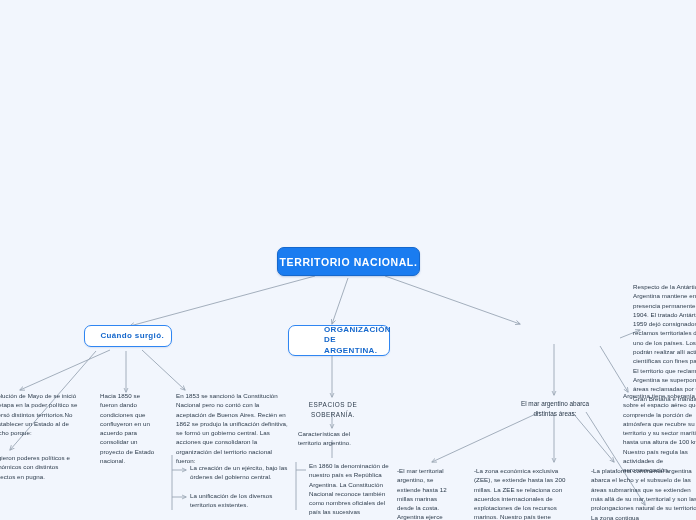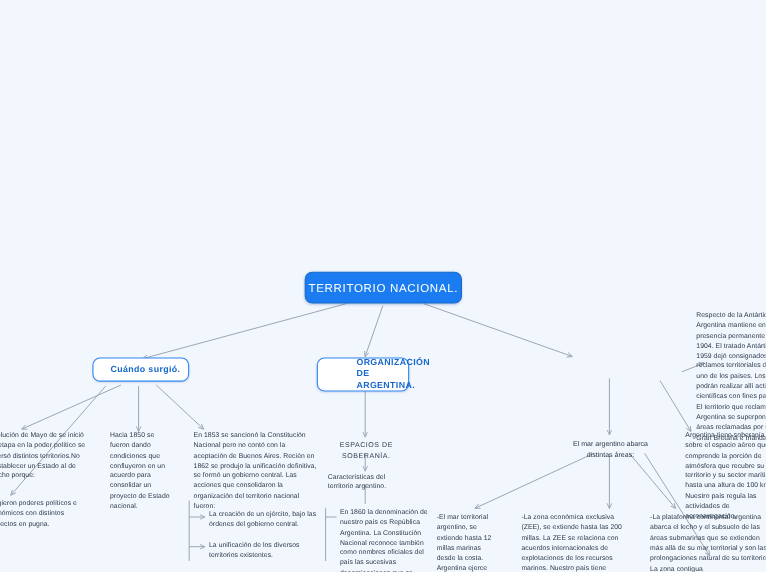--- a/index.html
+++ b/index.html
@@ -32,21 +32,21 @@
     position: absolute;
     box-sizing: border-box;
   }
 
   
   .root-node {
     background: #1a7cf0;
     border: 1px solid #1668cc;
     border-radius: 7px;
     color: #ffffff;
-    font-weight: normal;
+    font-weight: bold;
     font-size: 10.5px;
     letter-spacing: 0.6px;
     display: flex;
     align-items: center;
     justify-content: center;
     text-align: center;
     box-shadow: 0 1px 2px rgba(30,80,160,0.25);
   }
 
   
@@ -131,21 +131,21 @@
   </svg>
 
   <div class="node root-node" style="left:277px; top:247px; width:143px; height:29px;">
     <span>TERRITORIO NACIONAL.</span>
   </div>
 
   <div class="node branch-node" style="left:84px; top:325px; width:88px; height:22px;">
     <span>Cuándo surgió.</span>
   </div>
 
-  <div class="node branch-node left-align" style="left:288px; top:325px; width:84px; height:31px;padding-left:35px;">
+  <div class="node branch-node left-align" style="left:288px; top:325px; width:102px; height:31px;padding-left:35px;">
     <span>ORGANIZACIÓN DE ARGENTINA.</span>
   </div>
 
 
   <div class="node text-node" style="left:-14px; top:391px; width:92px;">Revolución de Mayo de se inició una etapa en la poder político se dispersó distintos territorios.No se establecer un Estado al de derecho porque:</div>
 
   <div class="node text-node" style="left:-12px; top:453px; width:92px;">Surgieron poderes políticos e económicos con distintos proyectos en pugna.</div>
 
   <div class="node text-node" style="left:100px; top:391px; width:58px;">Hacia 1850 se fueron dando condiciones que confluyeron en un acuerdo para consolidar un proyecto de Estado nacional.</div>
 

